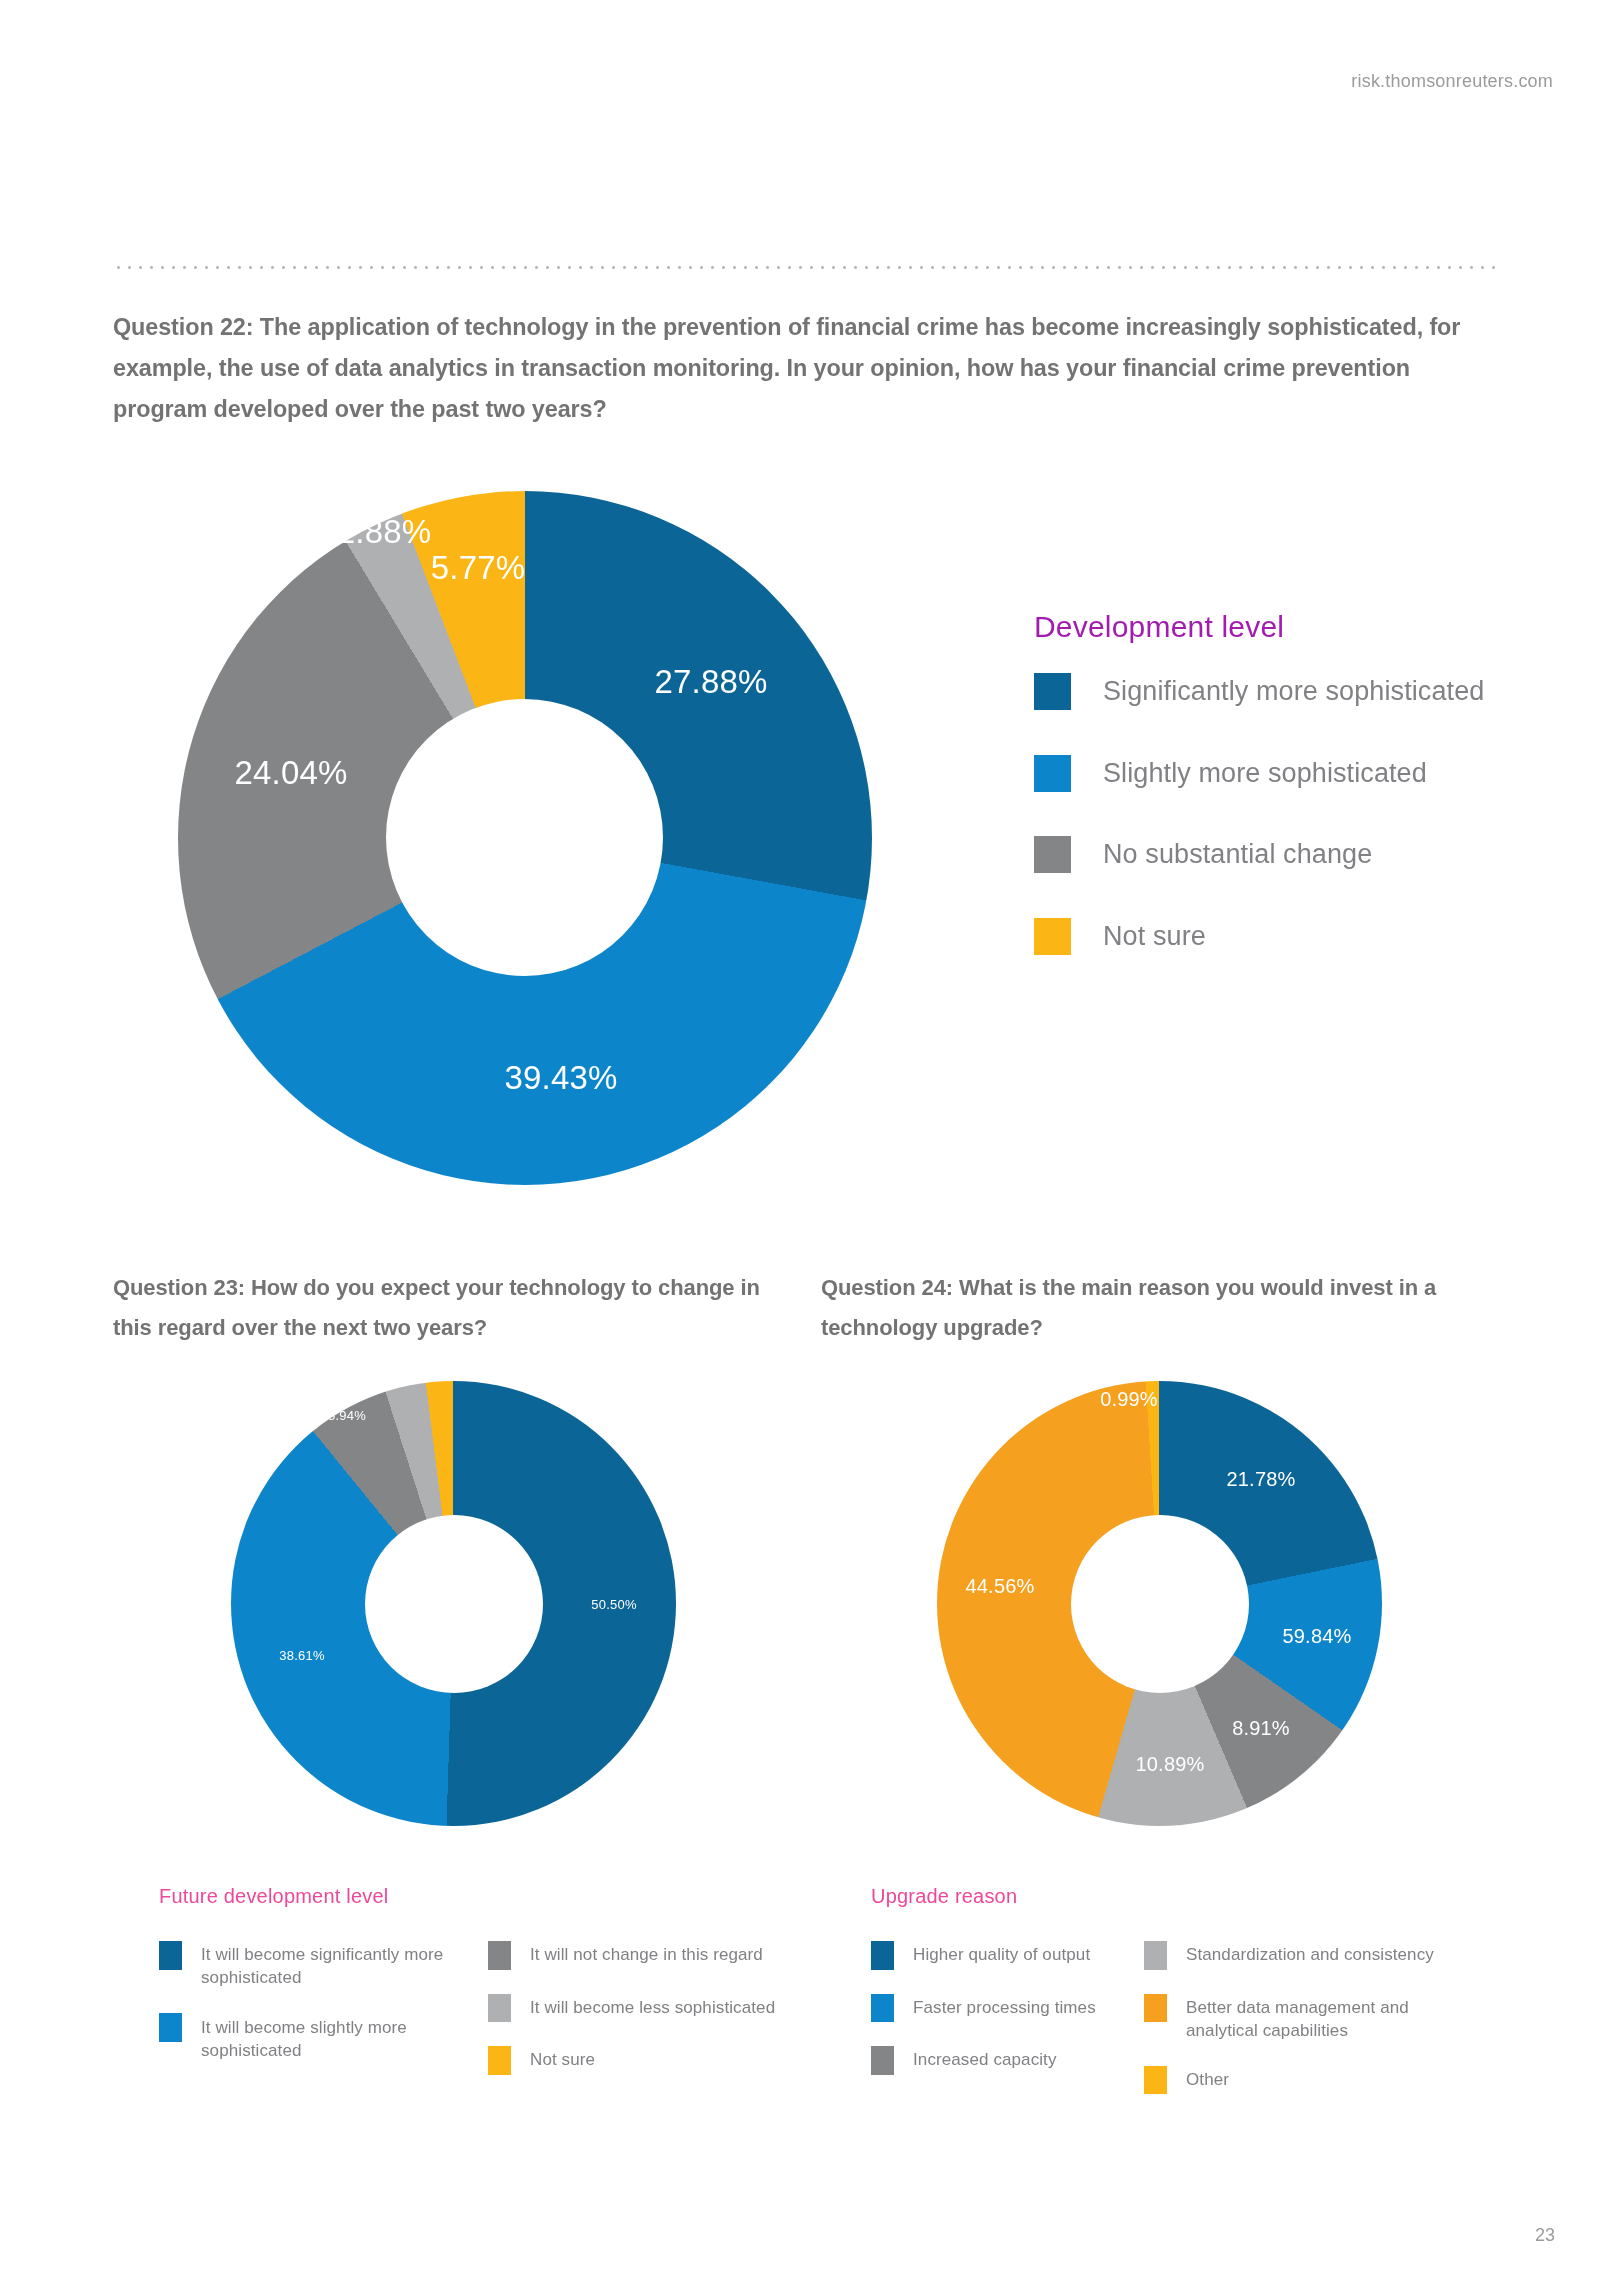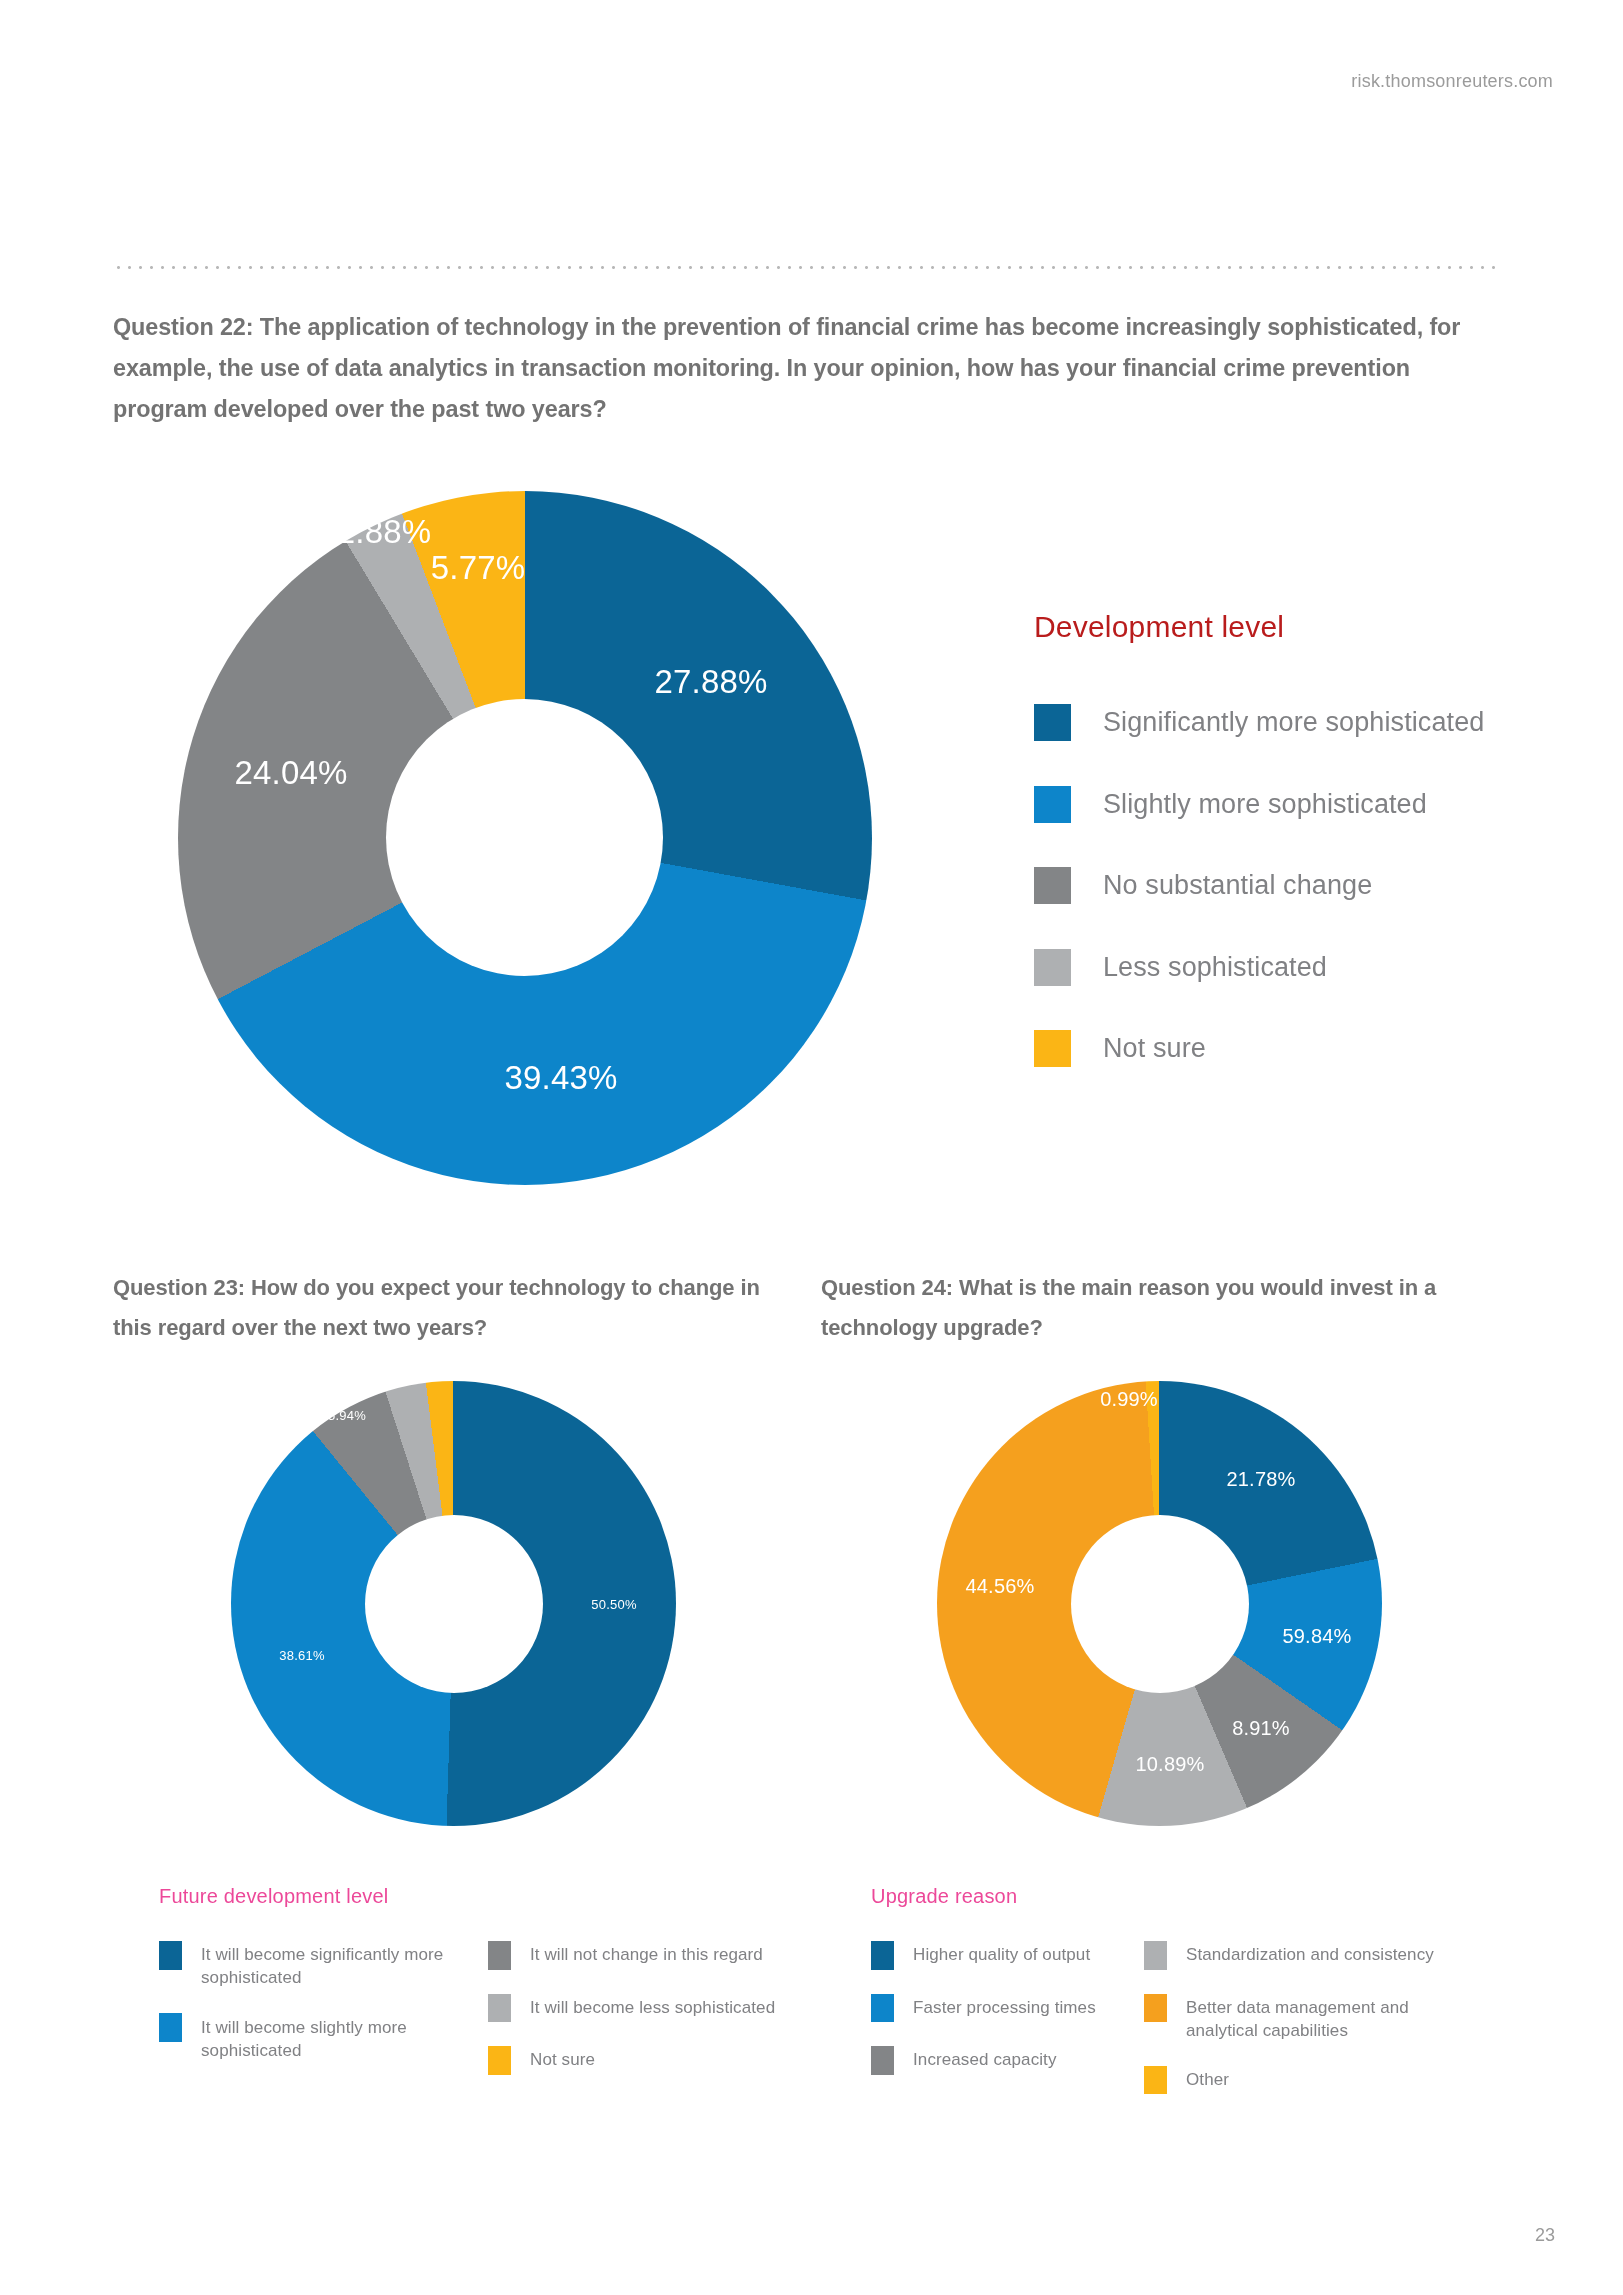--- a/index.html
+++ b/index.html
@@ -100,22 +100,22 @@
   #q22-chart .slice-label { font-size: 33px; }
 
   
   #q22-legend {
     position: absolute;
     left: 1034px;
     top: 610px;
   }
   #q22-legend .legend-title {
     font-size: 30px;
-    color: #b91c1c;
-    margin-bottom: 52px;
+    color: #a21caf;
+    margin-bottom: 21px;
     letter-spacing: 0.2px;
   }
   #q22-legend .legend-row {
     display: flex;
     align-items: center;
     height: 53px;
     margin-bottom: 28.5px;
   }
   #q22-legend .swatch {
     width: 37px;
@@ -220,24 +220,20 @@
       <span class="swatch" style="background: rgb(11, 101, 150);"></span>
       <span class="legend-label">Significantly more sophisticated</span>
     </div>
     <div class="legend-row">
       <span class="swatch" style="background: rgb(13, 133, 202);"></span>
       <span class="legend-label">Slightly more sophisticated</span>
     </div>
     <div class="legend-row">
       <span class="swatch" style="background: rgb(131, 133, 135);"></span>
       <span class="legend-label">No substantial change</span>
-    </div>
-    <div class="legend-row">
-      <span class="swatch" style="background: rgb(174, 176, 178);"></span>
-      <span class="legend-label">Less sophisticated</span>
     </div>
     <div class="legend-row">
       <span class="swatch" style="background: rgb(251, 181, 21);"></span>
       <span class="legend-label">Not sure</span>
     </div>
   </div>
 
   <div class="q-heading" id="q23-heading">Question 23: How do you expect your technology to change in this regard over the next two years?</div>
   <div class="q-heading" id="q24-heading">Question 24: What is the main reason you would invest in a technology upgrade?</div>
 

